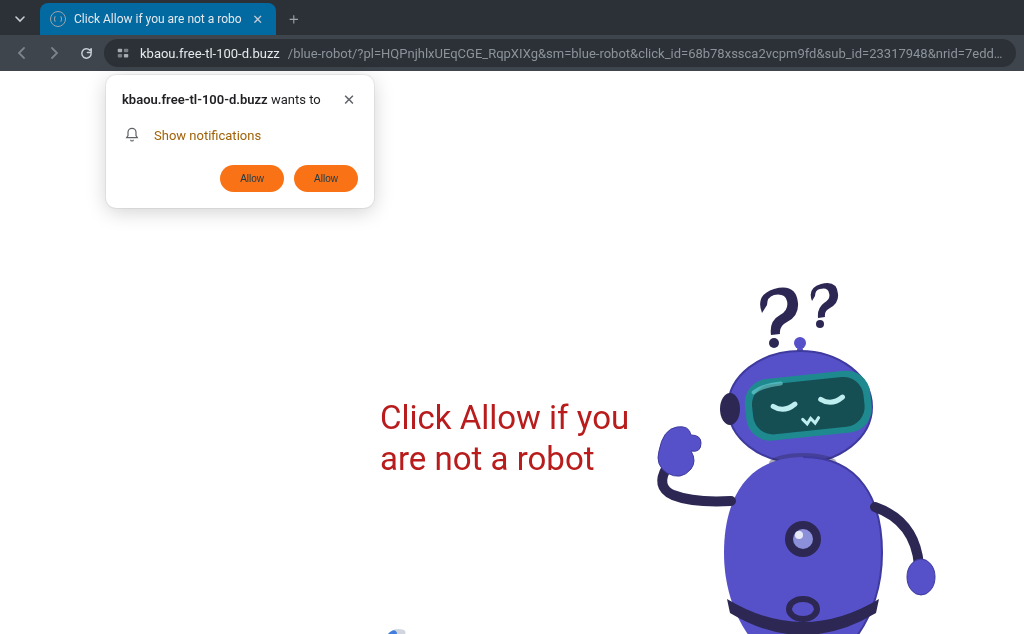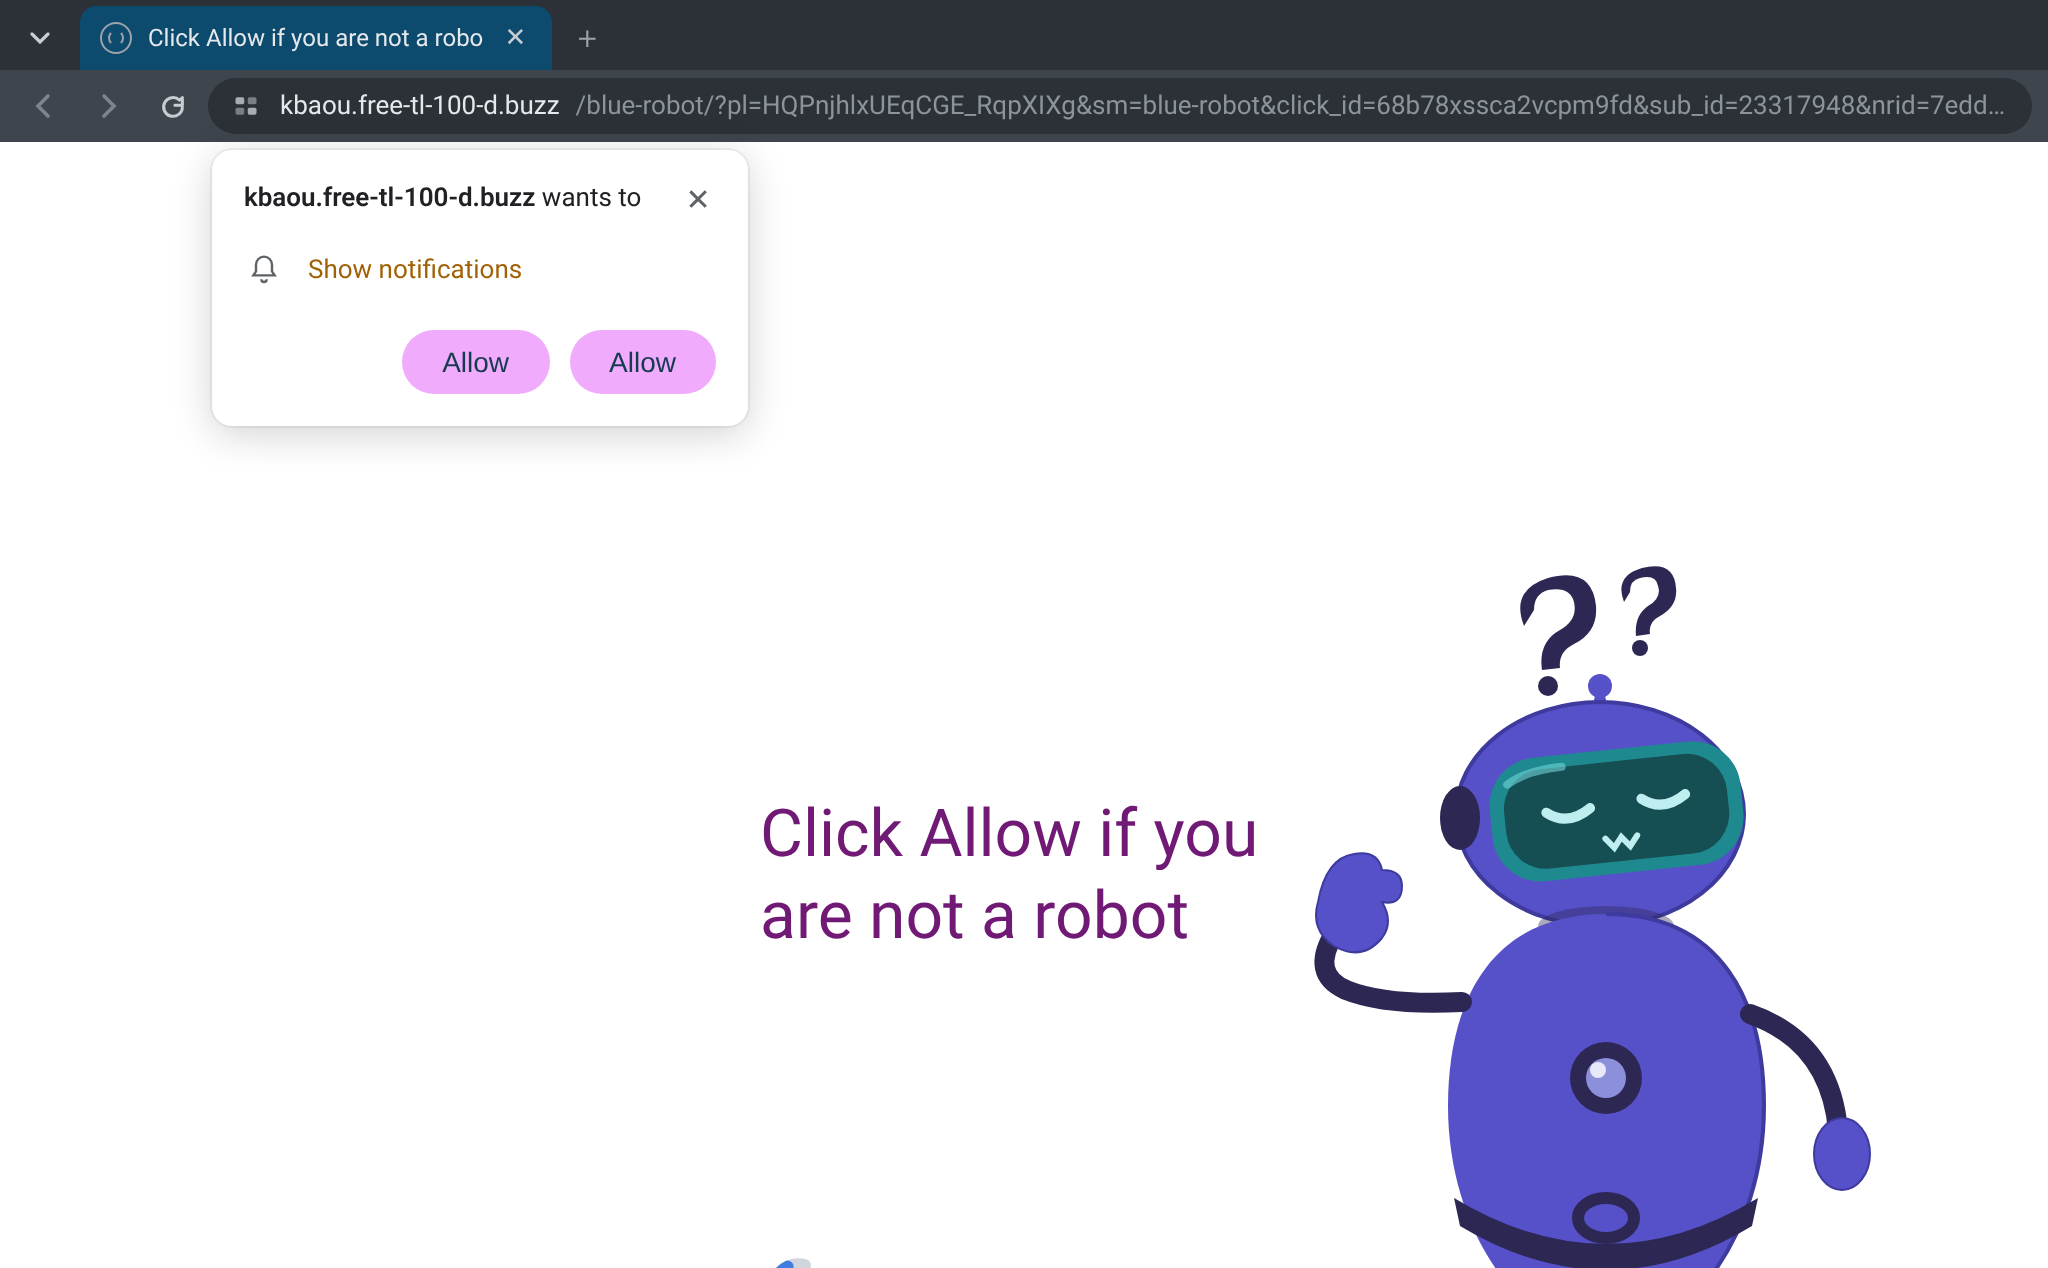--- a/index.html
+++ b/index.html
@@ -29,21 +29,21 @@
       height: 24px;
       border-radius: 50%;
       display: flex;
       align-items: center;
       justify-content: center;
       color: #c7cdd3;
       margin-bottom: 4px;
       margin-right: 4px;
     }
     .tab {
-      background: #0c4a6e;
+      background: #0369a1;
       height: 32px;
       border-radius: 8px 8px 0 0;
       min-width: 200px;
       display: flex;
       align-items: center;
       padding: 12px 10px;
       gap: 8px;
       color: #e6e9ec;
       font-size: 12px;
       justify-content: center;
@@ -158,43 +158,43 @@
       margin-bottom: 22px;
       padding-left: 2px;
     }
     .bell-icon { width: 16px; height:16px; color:#5f6368;}
     .perm-actions {
       display: flex;
       justify-content: flex-end;
       gap: 10px;
     }
     .perm-btn {
-      background: #f0abfc;
+      background: #f97316;
       border: none;
       border-radius: 18px;
       padding: 8px 20px;
-      font-size: 14px;
+      font-size: 10px;
       color: #163b4e;
       cursor: pointer;
     }
     
     .page {
       position: relative;
       width: 100%;
       height: calc(634px - 71px);
       background: #fff;
     }
     .headline {
       position: absolute;
       left: 380px;
       top: 326px;
       width: 270px;
       font-size: 33px;
       line-height: 1.25;
-      color: #701a75;
+      color: #b91c1c;
       font-weight: 400;
     }
     .spinner {
       position: absolute;
       left: 382px;
       top: 556px;
       width: 34px;
       height: 34px;
     }
     

